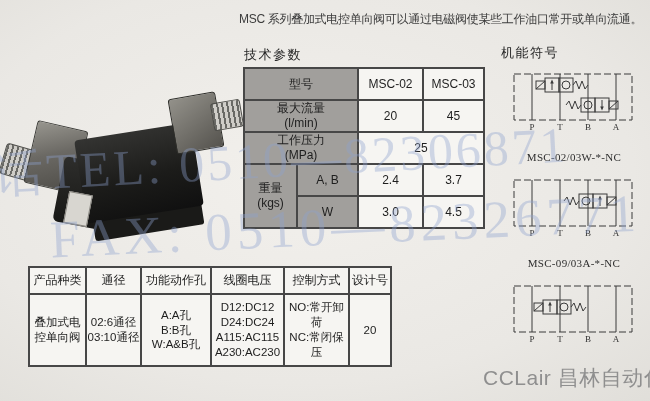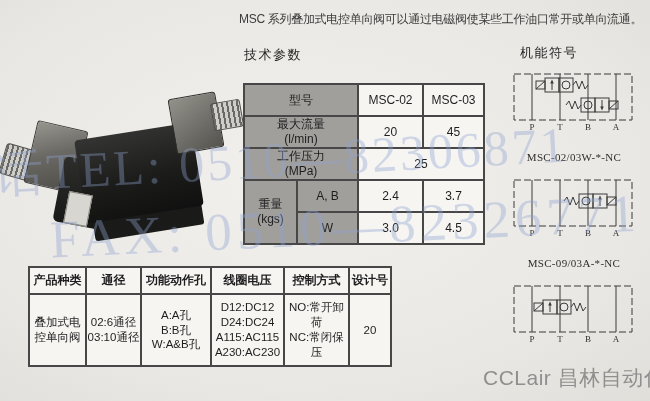--- a/index.html
+++ b/index.html
@@ -7,35 +7,35 @@
         background:radial-gradient(ellipse at 45% 45%, #f2f0ec 0%, #eae8e4 65%, #e0ded9 100%);
         font-family:"Liberation Sans",sans-serif;color:#333;padding-left:13px;}
 
   
   .intro{position:absolute;left:239px;top:11px;font-size:12px;letter-spacing:-0.3px;
          color:#3c3c3c;white-space:nowrap;}
 
   
   .sec-title{position:absolute;font-size:13px;letter-spacing:1.5px;color:#262626;}
   .t-tech{left:244px;top:46px;}
-  .t-sym{left:520px;top:44px;}
+  .t-sym{left:501px;top:44px;}
   .t-mc{left:30px;top:249px;}
 
   
   table{border-collapse:collapse;table-layout:fixed;}
   td{border:2px solid #474747;text-align:center;vertical-align:middle;
      font-size:12px;color:#1e1e1e;padding:0;overflow:hidden;}
   .g{background:#a19f9c;}
   .w{background:#f6f5f2;}
   .pre{white-space:pre-line;line-height:1.25;margin-left:36px;}
-  .tech-table{position:absolute;left:243px;top:83px;z-index:10;}
+  .tech-table{position:absolute;left:243px;top:67px;z-index:10;}
   .tech-table td{height:30px;}
   .mc-table{position:absolute;left:28px;top:266px;z-index:10;}
   .mc-table tr.h1 td{height:25px;}
-  .mc-table tr.h2 td{height:25px;background:#f6f5f2;font-weight:bold;}
+  .mc-table tr.h2 td{height:25px;background:#f6f5f2;}
   .mc-table tr.d td{height:70px;font-size:11.5px;line-height:1.3;background:#f6f5f2;}
 
   
   .sym{position:absolute;width:132px;text-align:center;z-index:10;}
   .sym1{left:508px;top:72px;} .sym2{left:508px;top:178px;} .sym3{left:508px;top:284px;}
   .sym .cap{font-family:"Liberation Serif",serif;font-size:11px;color:#2e2e2e;
             margin-top:13px;letter-spacing:0.3px;white-space:nowrap;}
   .symsvg .ln{stroke:#3a3a3a;stroke-width:1;fill:none;}
   .symsvg .dash{stroke:#3a3a3a;stroke-width:1;fill:none;stroke-dasharray:7 3;}
   .symsvg text{font-family:"Liberation Serif",serif;font-size:9px;fill:#333;}

